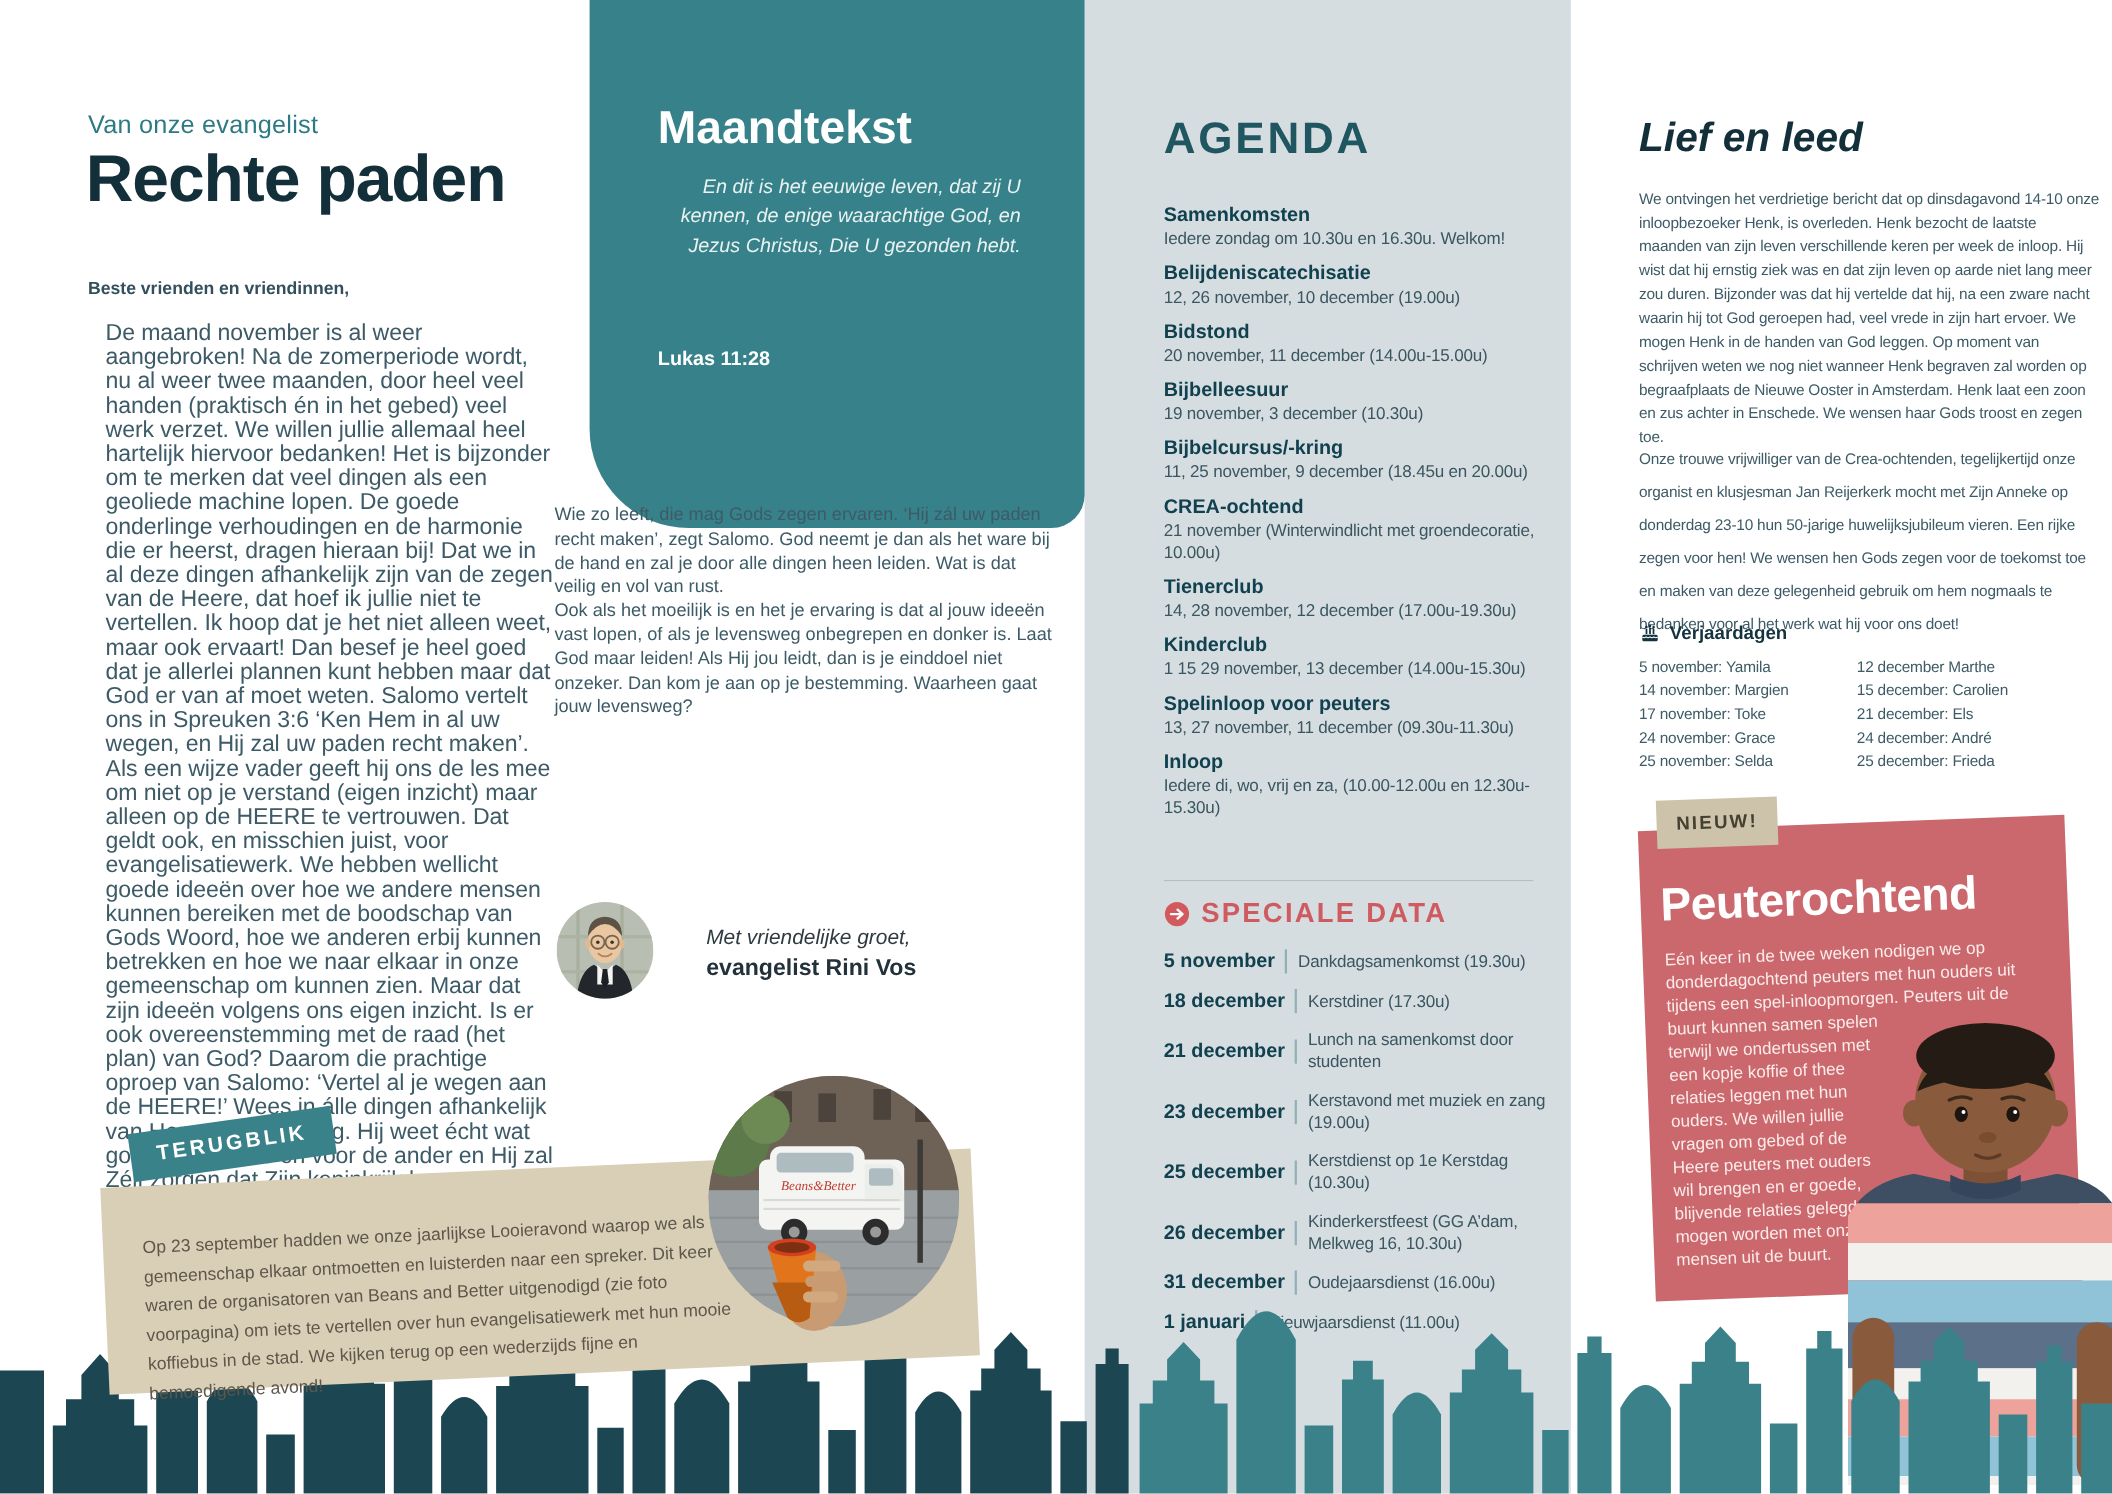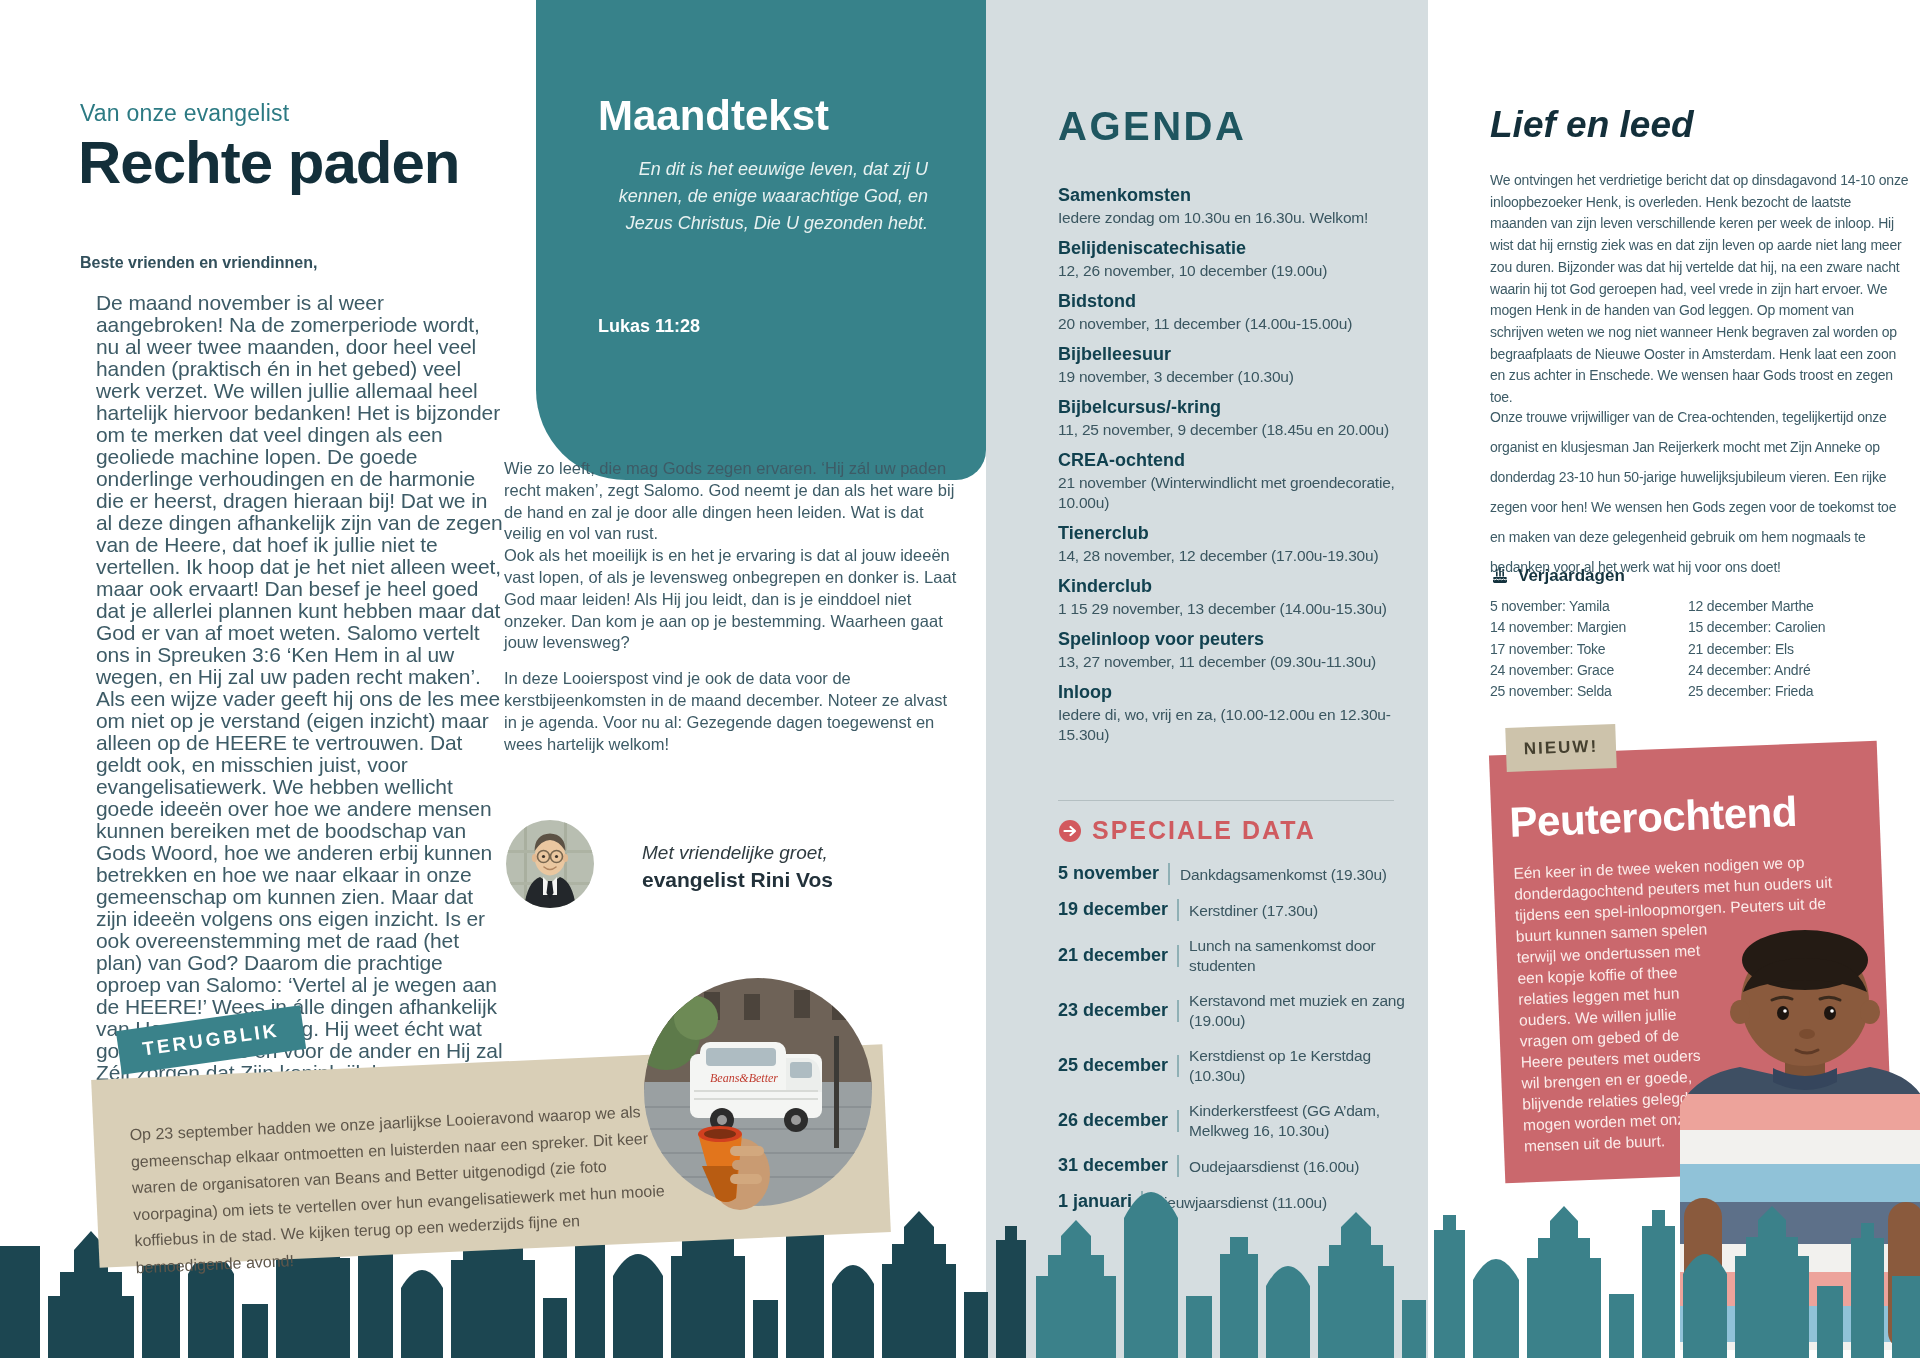--- a/index.html
+++ b/index.html
@@ -88,21 +88,20 @@
 
 <div class="abs maand-box">
   <div class="maand-title">Maandtekst</div>
   <div class="maand-verse">En dit is het eeuwige leven, dat zij U kennen, de enige waarachtige God, en Jezus Christus, Die U gezonden hebt.</div>
   <div class="maand-ref">Lukas 11:28</div>
 </div>
 
 <div class="abs mid-text">
   <p>Wie zo leeft, die mag Gods zegen ervaren. ‘Hij zál uw paden recht maken’, zegt Salomo. God neemt je dan als het ware bij de hand en zal je door alle dingen heen leiden. Wat is dat veilig en vol van rust.</p>
   <p>Ook als het moeilijk is en het je ervaring is dat al jouw ideeën vast lopen, of als je levensweg onbegrepen en donker is. Laat God maar leiden! Als Hij jou leidt, dan is je einddoel niet onzeker. Dan kom je aan op je bestemming. Waarheen gaat jouw levensweg?</p>
-  <p class="gap">In deze Looierspost vind je ook de data voor de kerstbijeenkomsten in de maand december. Noteer ze alvast in je agenda. Voor nu al: Gezegende dagen toegewenst en wees hartelijk welkom!</p>
 </div>
 
 <svg class="abs signature-photo" width="88" height="88" viewBox="0 0 88 88">
   <defs>
       <clipPath id="sigclip">
         <circle cx="44" cy="44" r="44"></circle>
       </clipPath>
     </defs>
   <g clip-path="url(#sigclip)">
     <rect width="88" height="88" fill="#b8beb1"></rect>
@@ -180,21 +179,21 @@
   </svg>
   <span>SPECIALE DATA</span>
 </div>
 <div class="abs sd-rows">
   <div class="sd-row">
       <span class="sd-date">5 november</span>
       <span class="sd-bar"></span>
       <span class="sd-desc">Dankdagsamenkomst (19.30u)</span>
     </div>
   <div class="sd-row">
-      <span class="sd-date">19 december</span>
+      <span class="sd-date">18 december</span>
       <span class="sd-bar"></span>
       <span class="sd-desc">Kerstdiner (17.30u)</span>
     </div>
   <div class="sd-row">
       <span class="sd-date">21 december</span>
       <span class="sd-bar"></span>
       <span class="sd-desc">Lunch na samenkomst door studenten</span>
     </div>
   <div class="sd-row">
       <span class="sd-date">23 december</span>

